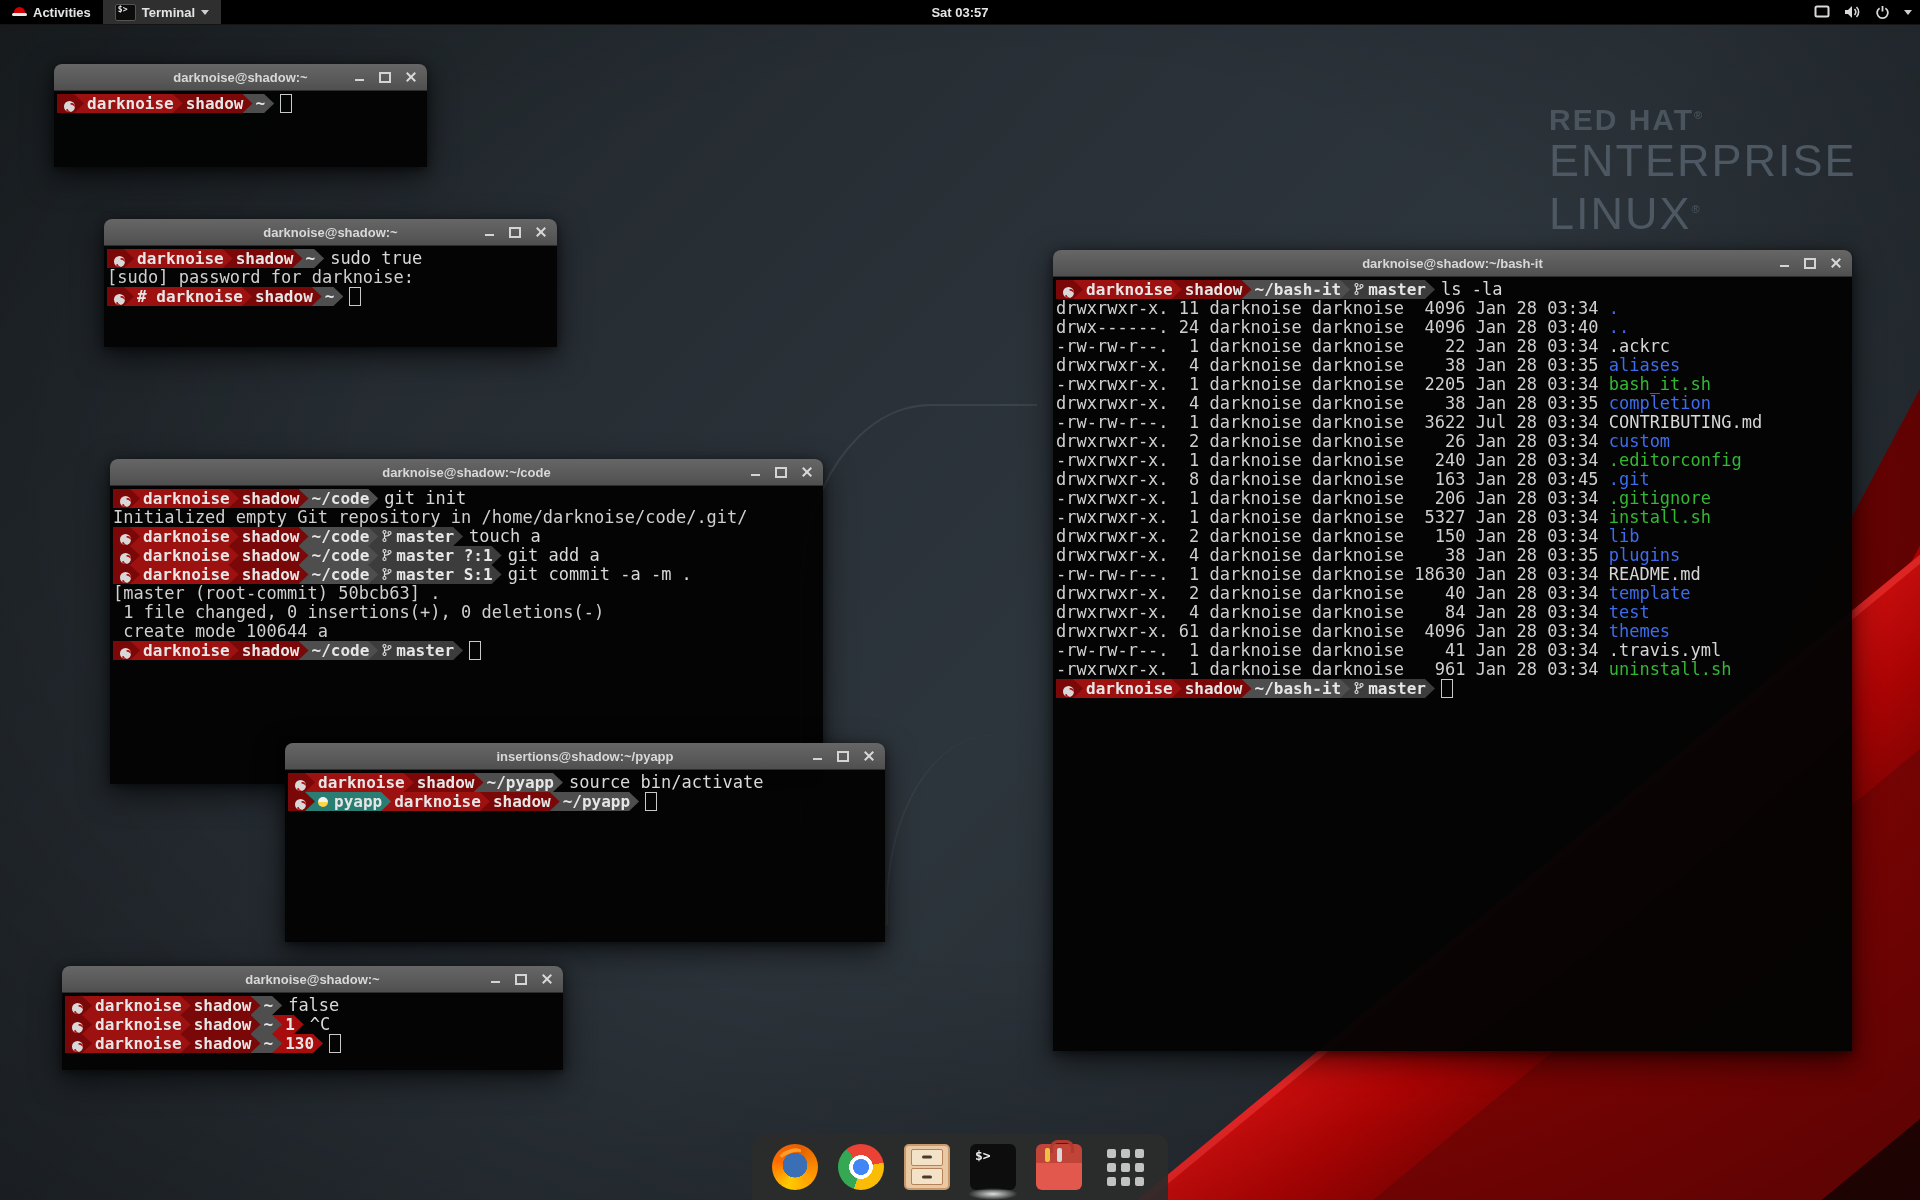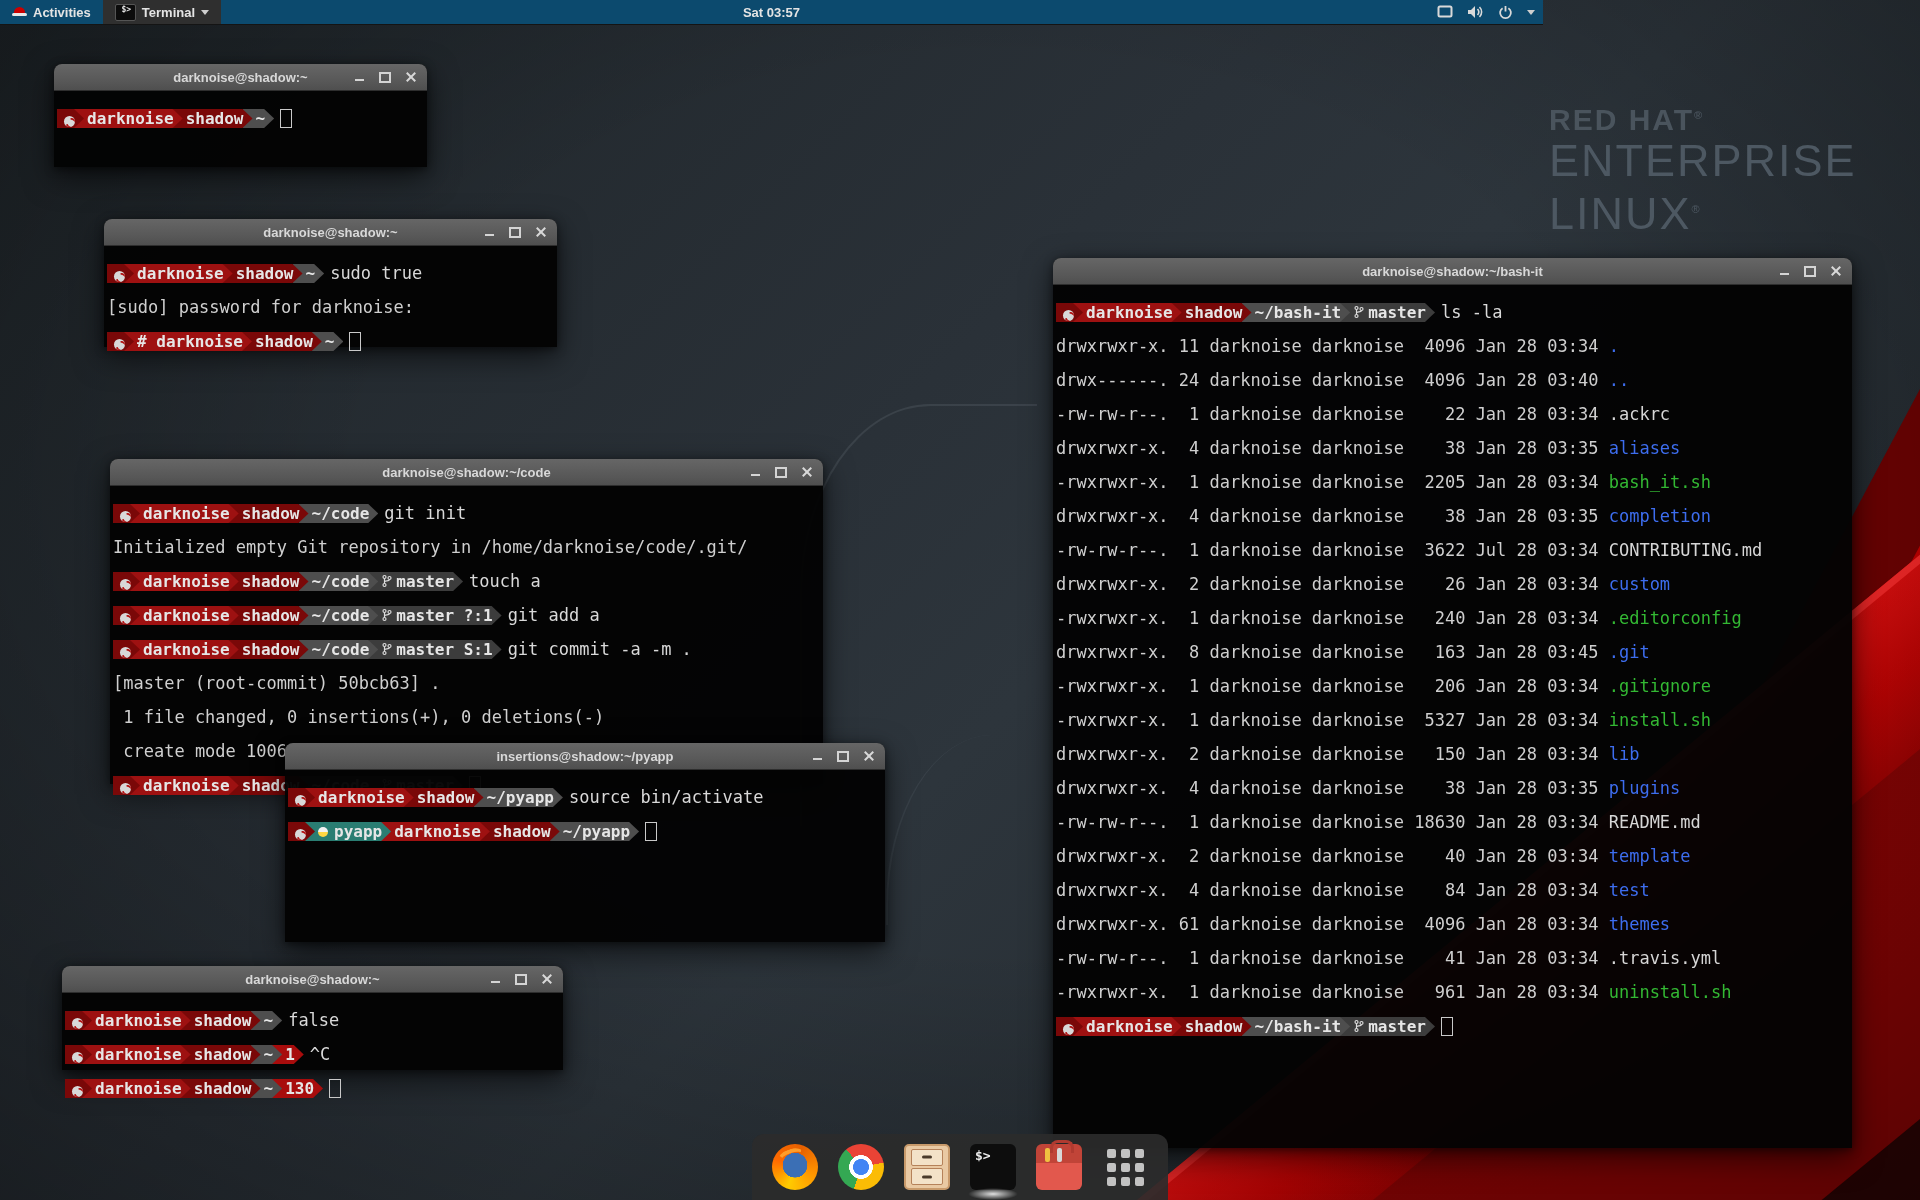--- a/index.html
+++ b/index.html
@@ -23,22 +23,22 @@
     background:linear-gradient(180deg,#e30f0f 0%,#c70404 55%,#a80303 100%);}
   .rb-bright::before{content:"";position:absolute;left:0;right:0;top:0;height:7px;background:#ff2a2a;}
   .rb-sliver-dark{width:900px;height:200px;left:1495px;top:455px;transform:rotate(-62deg);background:#700202;}
   .rb-sliver{width:900px;height:90px;left:1500px;top:540px;transform:rotate(-62deg);background:#c90000;}
   
   .rhel{position:absolute;left:1537px;top:103px;color:#4a545d;z-index:1;user-select:none;margin-left:12px;}
   .rhel .l1{font-size:30px;font-weight:700;letter-spacing:2px;}
   .rhel .l2,.rhel .l3{font-size:45px;font-weight:300;letter-spacing:2px;line-height:48px;color:#4d5862;}
   .rhel sup{font-size:11px;vertical-align:super;}
   
-  .topbar{position:absolute;left:0;top:0;width:1543px;height:24px;background:#0c4a6e;
-    border-bottom:1px solid #141414;z-index:50;display:flex;align-items:center;color:#e4e4e4;font-size:13px;font-weight:700;text-align:center;}
+  .topbar{position:absolute;left:0;top:0;width:1920px;height:24px;background:#000000;
+    border-bottom:1px solid #141414;z-index:50;display:flex;align-items:center;color:#e4e4e4;font-size:13px;font-weight:700;}
   .tb-left{display:flex;align-items:center;height:100%;}
   .tb-item{display:flex;align-items:center;gap:6px;padding:0 12px;height:100%;}
   .tb-item.appmenu{background:#2f2f2f;}
   .rh-icon{width:15px;height:10px;position:relative;display:inline-block;}
   .rh-icon::before{content:"";position:absolute;left:2px;top:0;width:11px;height:7px;background:#cc0000;border-radius:6px 6px 1px 1px;}
   .rh-icon::after{content:"";position:absolute;left:0;top:6px;width:15px;height:3px;background:#e8e8e8;border-radius:2px;}
   .term-mini{width:17px;height:15px;background:#0c0c0c;border:1px solid #555;border-radius:2px;
     color:#e8e8e8;font-family:"DejaVu Sans Mono",monospace;font-size:8px;font-weight:700;line-height:9px;padding-left:2px;}
   .chev{width:0;height:0;border-left:4px solid transparent;border-right:4px solid transparent;border-top:5px solid #cfcfcf;display:inline-block;}
   .tb-clock{position:absolute;left:50%;transform:translateX(-50%);font-weight:700;}
@@ -52,21 +52,21 @@
   .ttitle{color:#d8d8d8;font-size:13px;font-weight:700;}
   .wbtns{position:absolute;right:10px;top:0;height:100%;display:flex;align-items:center;gap:14px;}
   .wb{display:flex;align-items:center;justify-content:center;width:12px;height:12px;}
   .wb-min::before{content:"";width:9px;height:2px;background:#d4d4d4;margin-top:6px;}
   .wb-max::before{content:"";width:8px;height:7px;border:2px solid #d4d4d4;}
   .wb-close{position:relative;}
   .wb-close::before,.wb-close::after{content:"";position:absolute;left:0;top:5px;width:12px;height:2px;background:#d8d8d8;}
   .wb-close::before{transform:rotate(45deg);}
   .wb-close::after{transform:rotate(-45deg);}
   .tbody{padding:3px 3px;font-family:"DejaVu Sans Mono",monospace;font-size:17px;color:#cfcfcf;}
-  .line{height:19px;line-height:19px;white-space:pre;display:flex;align-items:center;margin-top:15px;}
+  .line{height:19px;line-height:19px;white-space:pre;display:flex;align-items:center;}
   .line.out{display:block;}
   .seg{display:inline-block;height:19px;line-height:19px;padding:0 9px 0 13px;margin-right:-10px;position:relative;
     font-weight:700;font-size:16px;color:#e6e6e6;
     clip-path:polygon(0 0,calc(100% - 10px) 0,100% 50%,calc(100% - 10px) 100%,0 100%);}
   .seg.first{padding-left:7px;}
   .cmd{margin-left:16px;color:#d9d9d9;}
   .cursor{display:inline-block;width:10px;height:17px;border:1px solid #c9c9c9;margin-left:16px;align-self:center;}
   .picon{display:inline-block;width:11px;height:11px;border-radius:50%;background:#d8d8d8;position:relative;top:3px;overflow:hidden;}
   .picon::after{content:"";position:absolute;left:2px;top:2px;width:7px;height:7px;border-radius:50%;
     border:2px solid #b31212;border-left-color:transparent;transform:rotate(35deg);}
@@ -250,21 +250,21 @@
         <span class="wb wb-max"></span>
         <span class="wb wb-close"></span>
       </span>
     </div>
     <div class="tbody">
       <div class="line"><span class="seg first" style="background: rgb(122, 8, 8); z-index: 40;"><span class="picon"></span></span><span class="seg" style="background: rgb(158, 17, 17); z-index: 39;">darknoise</span><span class="seg" style="background: rgb(122, 8, 8); z-index: 38;">shadow</span><span class="seg" style="background: rgb(78, 78, 78); z-index: 37;">~</span><span class="cmd">false</span></div>
       <div class="line"><span class="seg first" style="background: rgb(122, 8, 8); z-index: 40;"><span class="picon"></span></span><span class="seg" style="background: rgb(158, 17, 17); z-index: 39;">darknoise</span><span class="seg" style="background: rgb(122, 8, 8); z-index: 38;">shadow</span><span class="seg" style="background: rgb(78, 78, 78); z-index: 37;">~</span><span class="seg" style="background: rgb(168, 12, 12); z-index: 36;">1</span><span class="cmd">^C</span></div>
       <div class="line"><span class="seg first" style="background: rgb(122, 8, 8); z-index: 40;"><span class="picon"></span></span><span class="seg" style="background: rgb(158, 17, 17); z-index: 39;">darknoise</span><span class="seg" style="background: rgb(122, 8, 8); z-index: 38;">shadow</span><span class="seg" style="background: rgb(78, 78, 78); z-index: 37;">~</span><span class="seg" style="background: rgb(168, 12, 12); z-index: 36;">130</span><span class="cursor"></span></div>
     </div>
   </div>
-<div class="term" style="left: 1053px; top: 258px; width: 799px; height: 890px;">
+<div class="term" style="left: 1053px; top: 250px; width: 799px; height: 801px;">
     <div class="tbar">
       <span class="ttitle">darknoise@shadow:~/bash-it</span>
       <span class="wbtns">
         <span class="wb wb-min"></span>
         <span class="wb wb-max"></span>
         <span class="wb wb-close"></span>
       </span>
     </div>
     <div class="tbody">
       <div class="line"><span class="seg first" style="background: rgb(122, 8, 8); z-index: 40;"><span class="picon"></span></span><span class="seg" style="background: rgb(158, 17, 17); z-index: 39;">darknoise</span><span class="seg" style="background: rgb(122, 8, 8); z-index: 38;">shadow</span><span class="seg" style="background: rgb(78, 78, 78); z-index: 37;">~/bash-it</span><span class="seg" style="background: rgb(60, 60, 60); z-index: 36;"><svg class="branch-ic" width="11" height="14" viewBox="0 0 10 14">

